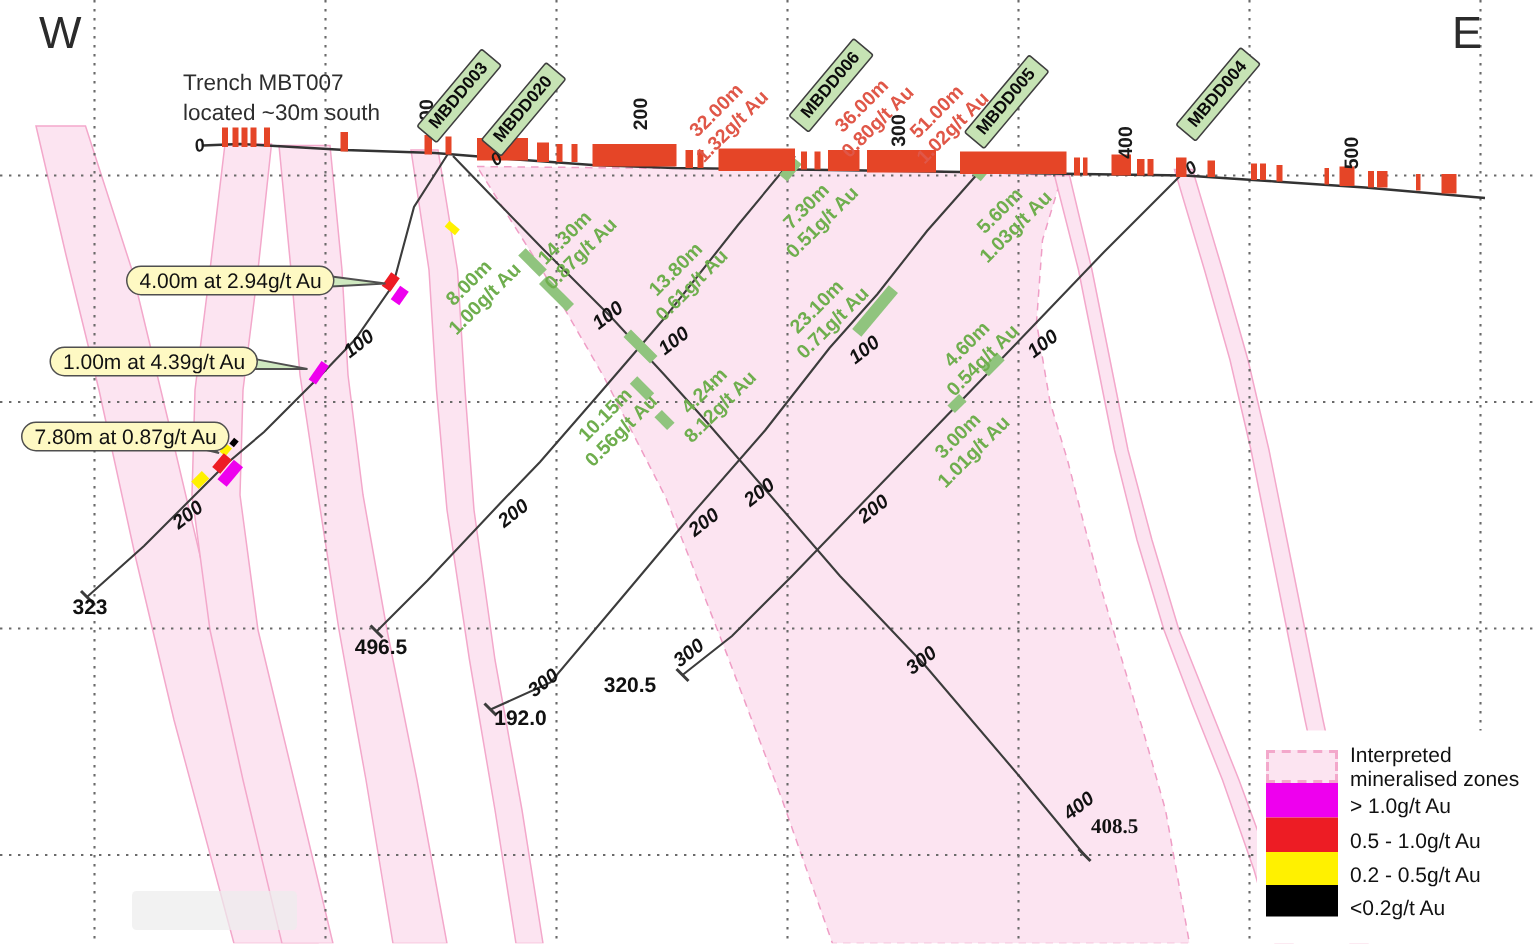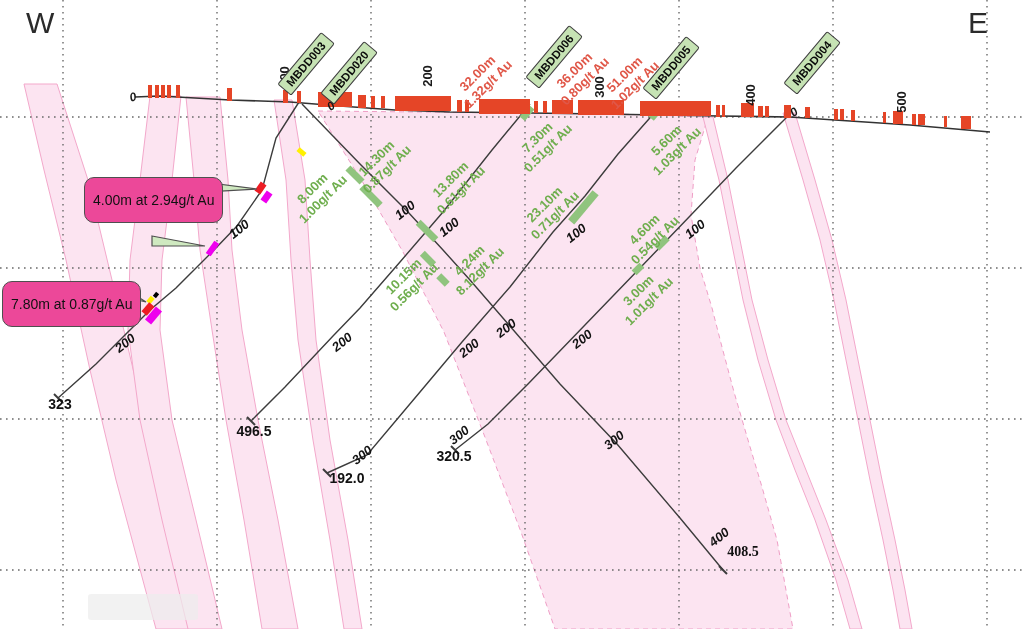--- a/index.html
+++ b/index.html
@@ -10,22 +10,22 @@
   .compass{font-size:30px;color:#2b2b2b;transform:none;}
   .trench{font-size:15px;color:#2e2e2e;line-height:1.3;transform:none;}
   .chain{font-size:13px;font-weight:bold;transform:translate(-50%,-50%) rotate(-90deg);}
   .zero{font-size:12px;font-weight:bold;font-style:italic;}
   .depth{font-size:13px;font-weight:bold;font-style:italic;color:#111;}
   .eoh{font-size:14px;font-weight:bold;color:#111;}
   .holebox{font-size:11.5px;font-weight:bold;background:#c6e3b4;border:1px solid #3f3f3f;
            border-radius:2px;padding:2px 6px;color:#0b0b0b;}
   .ganno{font-size:13px;font-weight:bold;color:#6fae4e;line-height:1.12;text-align:center;}
   .ranno{font-size:13px;font-weight:bold;color:#e05748;line-height:1.12;text-align:center;}
-  .callout{font-size:14px;color:#111;background:#ec4899;border:1.5px solid #4f4f4f;
-           border-radius:10px;padding:14px 8px;transform:none;}
+  .callout{font-size:14px;color:#111;background:#fef9c3;border:1.5px solid #4f4f4f;
+           border-radius:10px;padding:1px 8px;transform:none;}
   #legend{position:absolute;left:838px;top:487px;width:186px;height:142px;background:#fff;}
   .sw{position:absolute;left:6px;width:48px;}
   .sw-zone{top:13px;height:22px;background:#fce4f1;border:2px dashed #f3a8cb;box-sizing:border-box;}
   .sw-mag{top:35px;height:23px;background:#ee00ee;}
   .sw-red{top:58px;height:23px;background:#ed1c24;}
   .sw-yel{top:81px;height:22px;background:#fff100;}
   .sw-blk{top:103px;height:21px;background:#000;}
   .leglab{position:absolute;left:62px;font-size:14px;color:#111;white-space:nowrap;}
   .watermark{position:absolute;left:88px;top:594px;width:110px;height:26px;background:#ececec;
              border-radius:3px;opacity:.7;}
@@ -147,20 +147,24 @@
   <g fill="#cfe9c0" stroke="#4f4f4f" stroke-width="1.2">
     <polygon points="203,182 257,189 203,192"></polygon>
     <polygon points="152,236 205,246 152,246"></polygon>
     <polygon points="121,286 146,302 121,296"></polygon>
   </g>
 </svg>
 
 <span class="abs compass" style="left:26px;top:6px;">W</span>
 <span class="abs compass" style="left:968px;top:6px;">E</span>
 
+<div class="abs trench" style="left:122px;top:46px;">
+  <div>Trench MBT007</div>
+  <div>located ~30m south</div>
+</div>
 
 <span class="abs zero" style="left:133px;top:97px;transform:translate(-50%,-50%) rotate(-15deg);">0</span>
 <span class="abs chain" style="left:284px;top:77px;">100</span>
 <span class="abs chain" style="left:427px;top:76px;">200</span>
 <span class="abs chain" style="left:599px;top:87px;">300</span>
 <span class="abs chain" style="left:750px;top:95px;">400</span>
 <span class="abs chain" style="left:901px;top:102px;">500</span>
 
 <span class="abs zero" style="left:331px;top:106px;transform:translate(-50%,-50%) rotate(-35deg);">0</span>
 <span class="abs zero" style="left:794px;top:112px;transform:translate(-50%,-50%) rotate(-35deg);">0</span>
@@ -183,21 +187,21 @@
 <span class="abs depth" style="left:469px;top:348px;transform:translate(-50%,-50%) rotate(-38deg);">200</span>
 <span class="abs depth" style="left:362px;top:455px;transform:translate(-50%,-50%) rotate(-38deg);">300</span>
 <span class="abs depth" style="left:695px;top:229px;transform:translate(-50%,-50%) rotate(-38deg);">100</span>
 <span class="abs depth" style="left:582px;top:339px;transform:translate(-50%,-50%) rotate(-38deg);">200</span>
 <span class="abs depth" style="left:459px;top:435px;transform:translate(-50%,-50%) rotate(-38deg);">300</span>
 
 <span class="abs eoh" style="left:60px;top:404px;">323</span>
 <span class="abs eoh" style="left:743px;top:552px;font-family:Liberation Serif, serif;">408.5</span>
 <span class="abs eoh" style="left:254px;top:431px;">496.5</span>
 <span class="abs eoh" style="left:347px;top:478px;">192.0</span>
-<span class="abs eoh" style="left:454px;top:456px;">320.5</span>
+<span class="abs eoh" style="left:420px;top:456px;">320.5</span>
 
 <div class="abs ganno" style="left:318px;top:194px;transform:translate(-50%,-50%) rotate(-45deg);">
   <div>8.00m</div>
   <div>1.00g/t Au</div>
 </div>
 <div class="abs ganno" style="left:382px;top:164px;transform:translate(-50%,-50%) rotate(-45deg);">
   <div>14.30m</div>
   <div>0.87g/t Au</div>
 </div>
 <div class="abs ganno" style="left:456px;top:185px;transform:translate(-50%,-50%) rotate(-45deg);">
@@ -240,18 +244,32 @@
 <div class="abs ranno" style="left:580px;top:76px;transform:translate(-50%,-50%) rotate(-45deg);">
   <div>36.00m</div>
   <div>0.80g/t Au</div>
 </div>
 <div class="abs ranno" style="left:630px;top:80px;transform:translate(-50%,-50%) rotate(-45deg);">
   <div>51.00m</div>
   <div>1.02g/t Au</div>
 </div>
 
 <span class="abs callout" style="left:84px;top:177px;">4.00m at 2.94g/t Au</span>
-<span class="abs callout" style="left:2px;top:281px;">7.80m at 0.87g/t Au</span>
+<span class="abs callout" style="left:33px;top:231px;">1.00m at 4.39g/t Au</span>
+<span class="abs callout" style="left:14px;top:281px;">7.80m at 0.87g/t Au</span>
 
 <div class="watermark"></div>
 
+<div id="legend">
+  <div class="sw sw-zone"></div>
+  <div class="sw sw-mag"></div>
+  <div class="sw sw-red"></div>
+  <div class="sw sw-yel"></div>
+  <div class="sw sw-blk"></div>
+  <span class="leglab" style="top:8px;">Interpreted</span>
+  <span class="leglab" style="top:24px;">mineralised zones</span>
+  <span class="leglab" style="top:42px;">&gt; 1.0g/t Au</span>
+  <span class="leglab" style="top:65px;">0.5 - 1.0g/t Au</span>
+  <span class="leglab" style="top:88px;">0.2 - 0.5g/t Au</span>
+  <span class="leglab" style="top:110px;">&lt;0.2g/t Au</span>
+</div>
 
 </div>
 
 </body></html>

